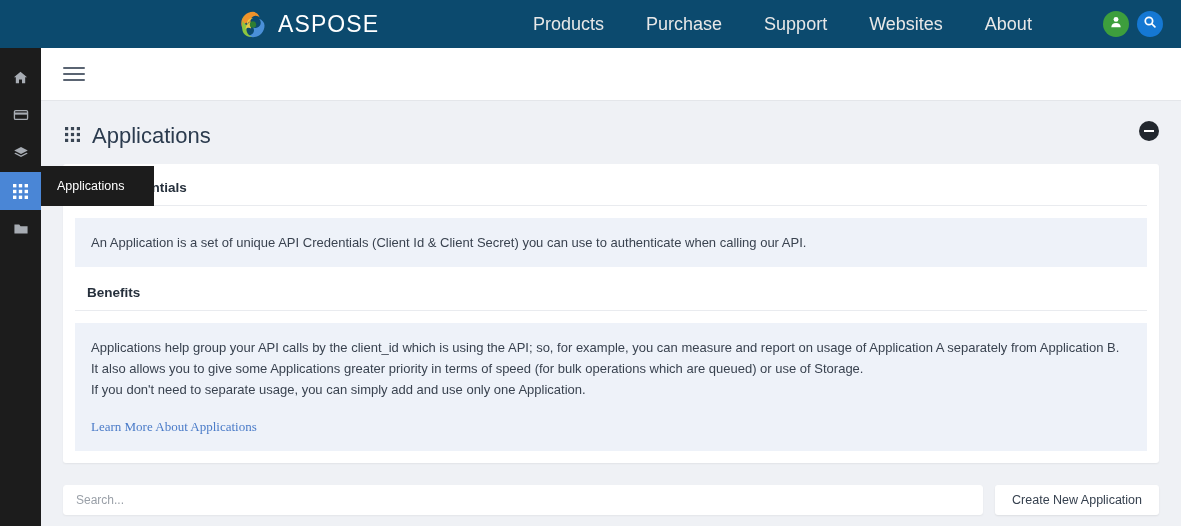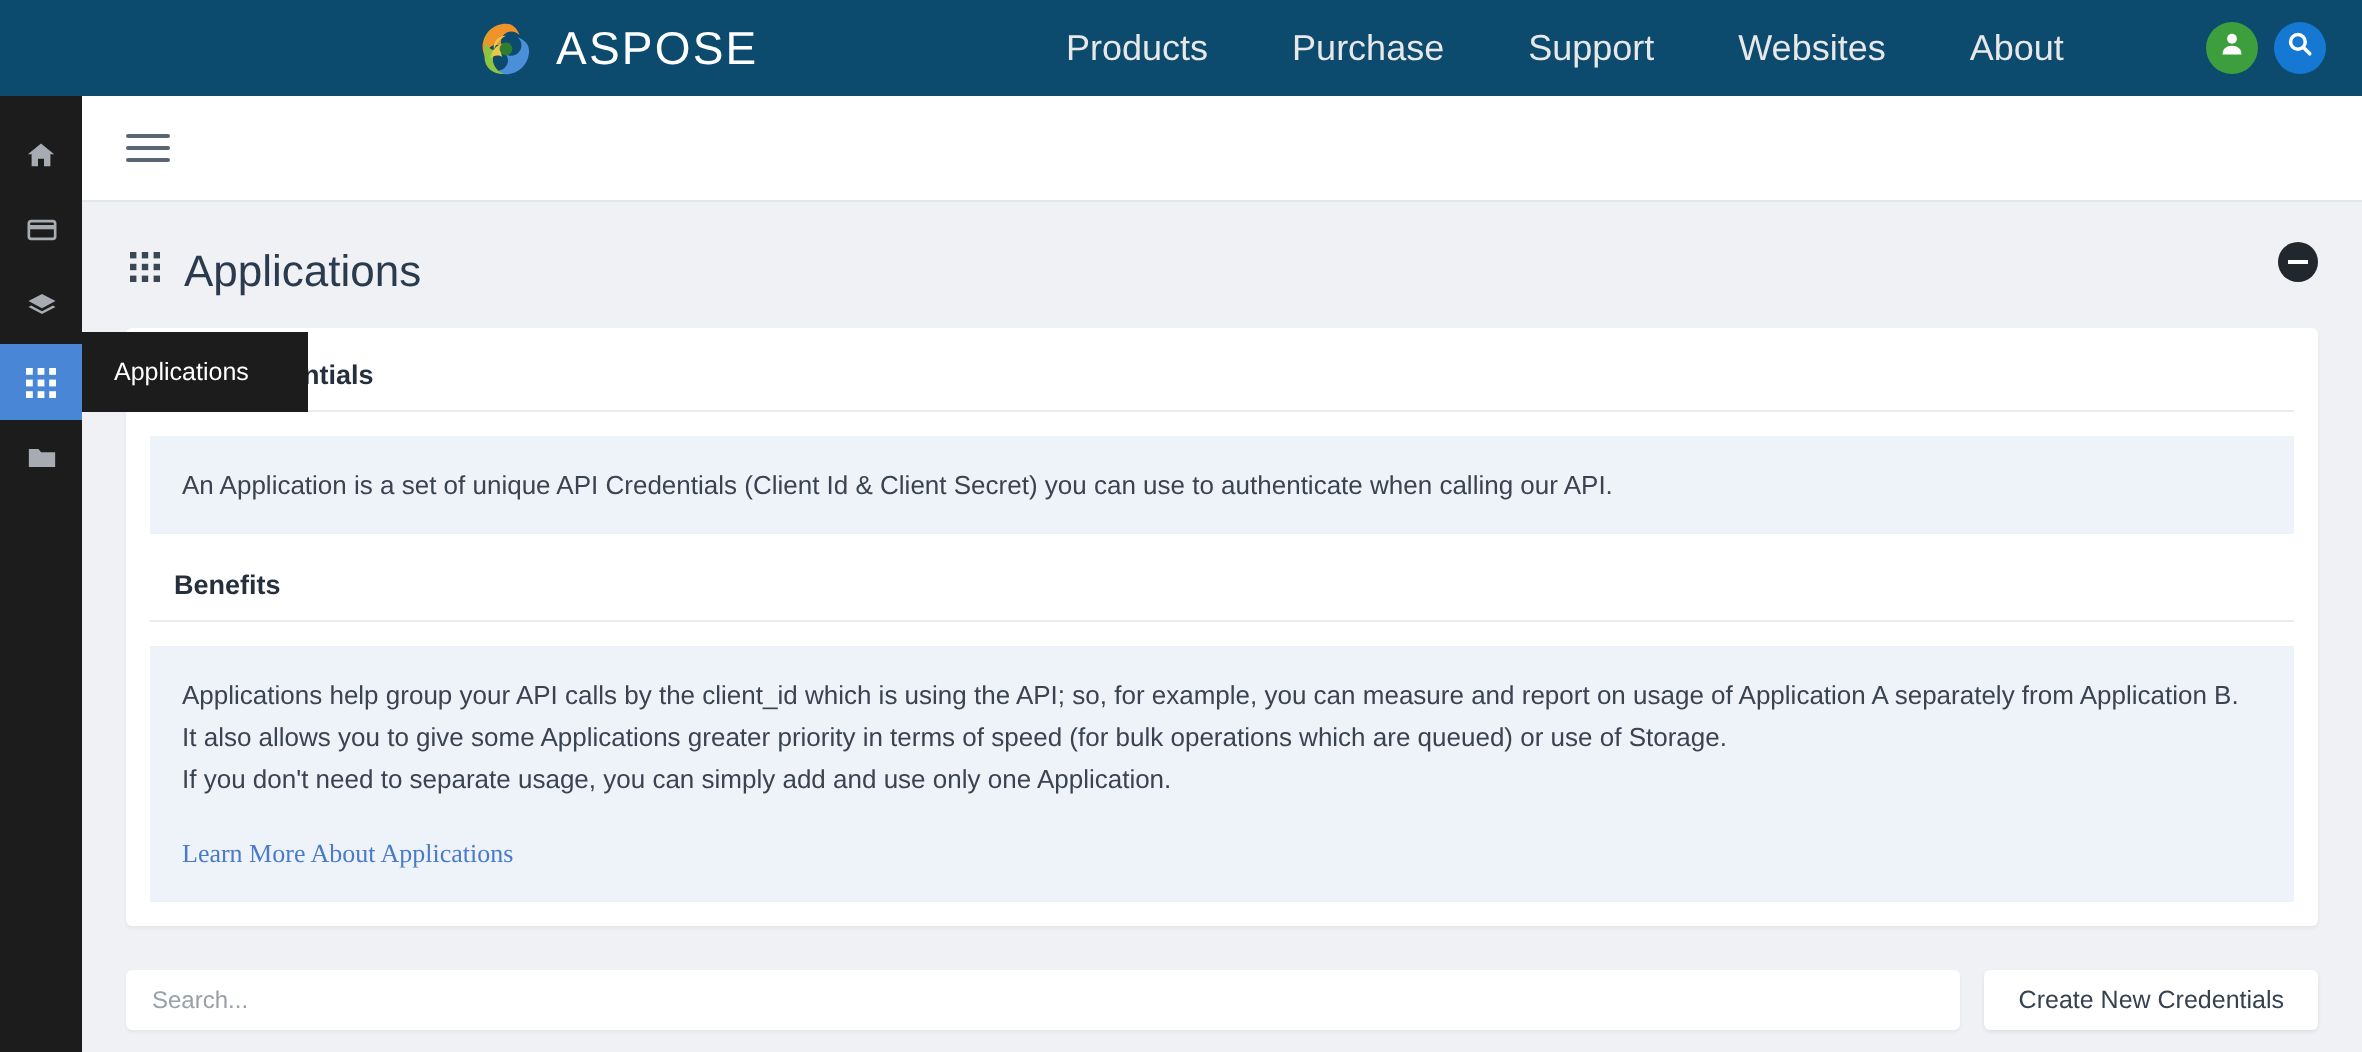--- a/index.html
+++ b/index.html
@@ -311,16 +311,16 @@
       <p>Applications help group your API calls by the client_id which is using the API; so, for example, you can measure and report on usage of Application A separately from Application B.</p>
       <p>It also allows you to give some Applications greater priority in terms of speed (for bulk operations which are queued) or use of Storage.</p>
       <p>If you don't need to separate usage, you can simply add and use only one Application.</p>
       <a href="#" class="link">Learn More About Applications</a>
     </div>
 
   </div>
 
   <div class="bottom-row">
     <input class="search-box" type="text" placeholder="Search..." style="">
-    <button class="create-btn">Create New Credentials</button>
+    <button class="create-btn">Create New Application</button>
   </div>
 
 </div>
 
 </body></html>

